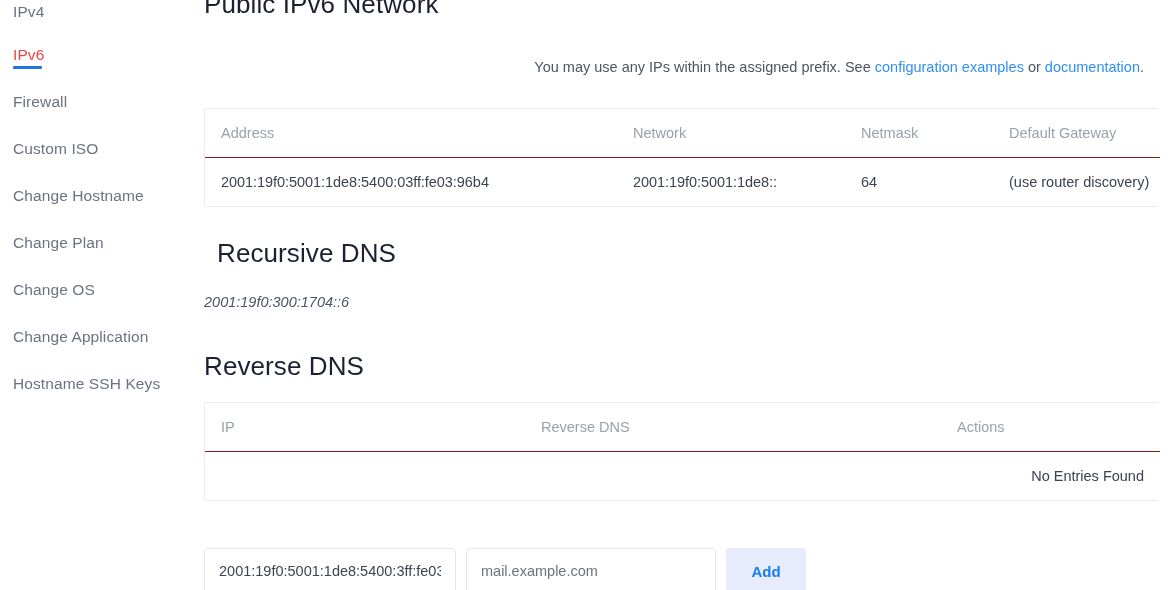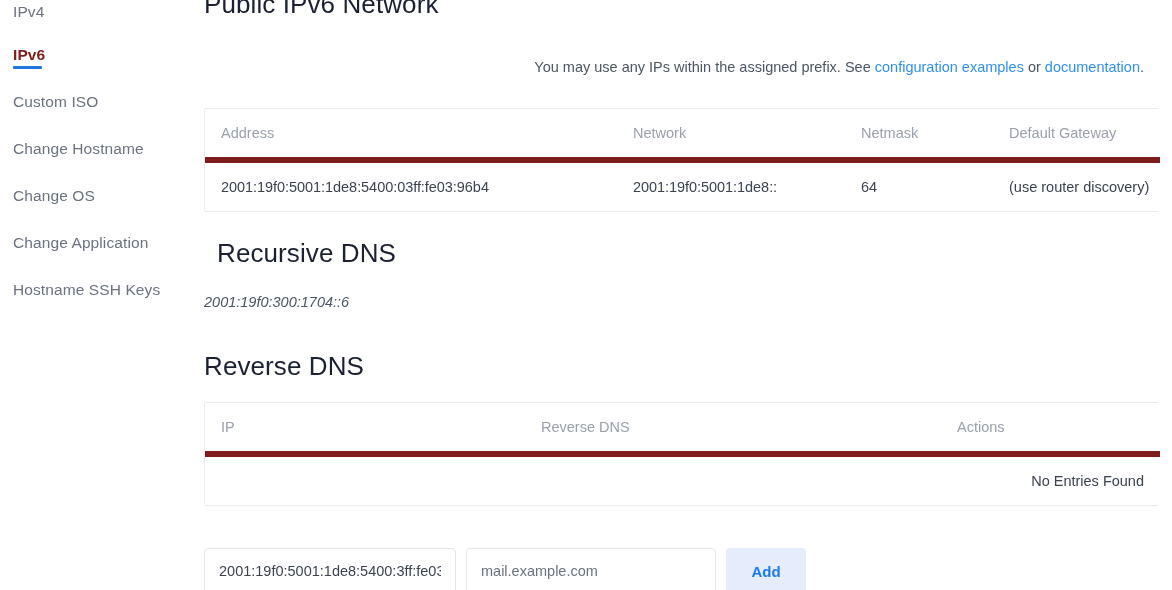--- a/index.html
+++ b/index.html
@@ -48,22 +48,22 @@
     line-height: 1;
     letter-spacing: .1px;
   }
   .nav-item.partial {
     height: 31px;
     align-items: flex-start;
     padding-top: 0;
   }
   .nav-item.partial .nav-label { margin-top: 4px; }
   .nav-item.active .nav-label {
-    color: #7f1d1d;
-    font-weight: 700;
+    color: #ef4444;
+    font-weight: 400;
     text-align: center;
   }
   .nav-underline {
     position: absolute;
     left: 13px;
     bottom: 9px;
     width: 29px;
     height: 3px;
     background: #2076e2;
     border-radius: 1px;
@@ -112,21 +112,21 @@
     width: 100%;
     border-collapse: collapse;
     table-layout: fixed;
   }
   table.data th {
     font-size: 14.5px;
     font-weight: 400;
     color: #9aa1ab;
     text-align: left;
     padding: 16px 16px 16px 16px;
-    border-bottom: 6px solid #7f1d1d;
+    border-bottom: 1px solid #7f1d1d;
     background: #ffffff;
     white-space: nowrap;
   }
   table.data td {
     font-size: 14.5px;
     color: #3c4350;
     padding: 16px 16px 16px 16px;
     background: #ffffff;
     white-space: nowrap;
   }
@@ -202,24 +202,30 @@
   <nav class="sidebar">
     <ul class="nav-list">
       <li class="nav-item partial">
         <span class="nav-label">IPv4</span>
       </li>
       <li class="nav-item active">
         <span class="nav-label">IPv6</span>
         <span class="nav-underline"></span>
       </li>
       <li class="nav-item">
+        <span class="nav-label">Firewall</span>
+      </li>
+      <li class="nav-item">
         <span class="nav-label">Custom ISO</span>
       </li>
       <li class="nav-item">
         <span class="nav-label">Change Hostname</span>
+      </li>
+      <li class="nav-item">
+        <span class="nav-label">Change Plan</span>
       </li>
       <li class="nav-item">
         <span class="nav-label">Change OS</span>
       </li>
       <li class="nav-item">
         <span class="nav-label">Change Application</span>
       </li>
       <li class="nav-item">
         <span class="nav-label">Hostname SSH Keys</span>
       </li>

